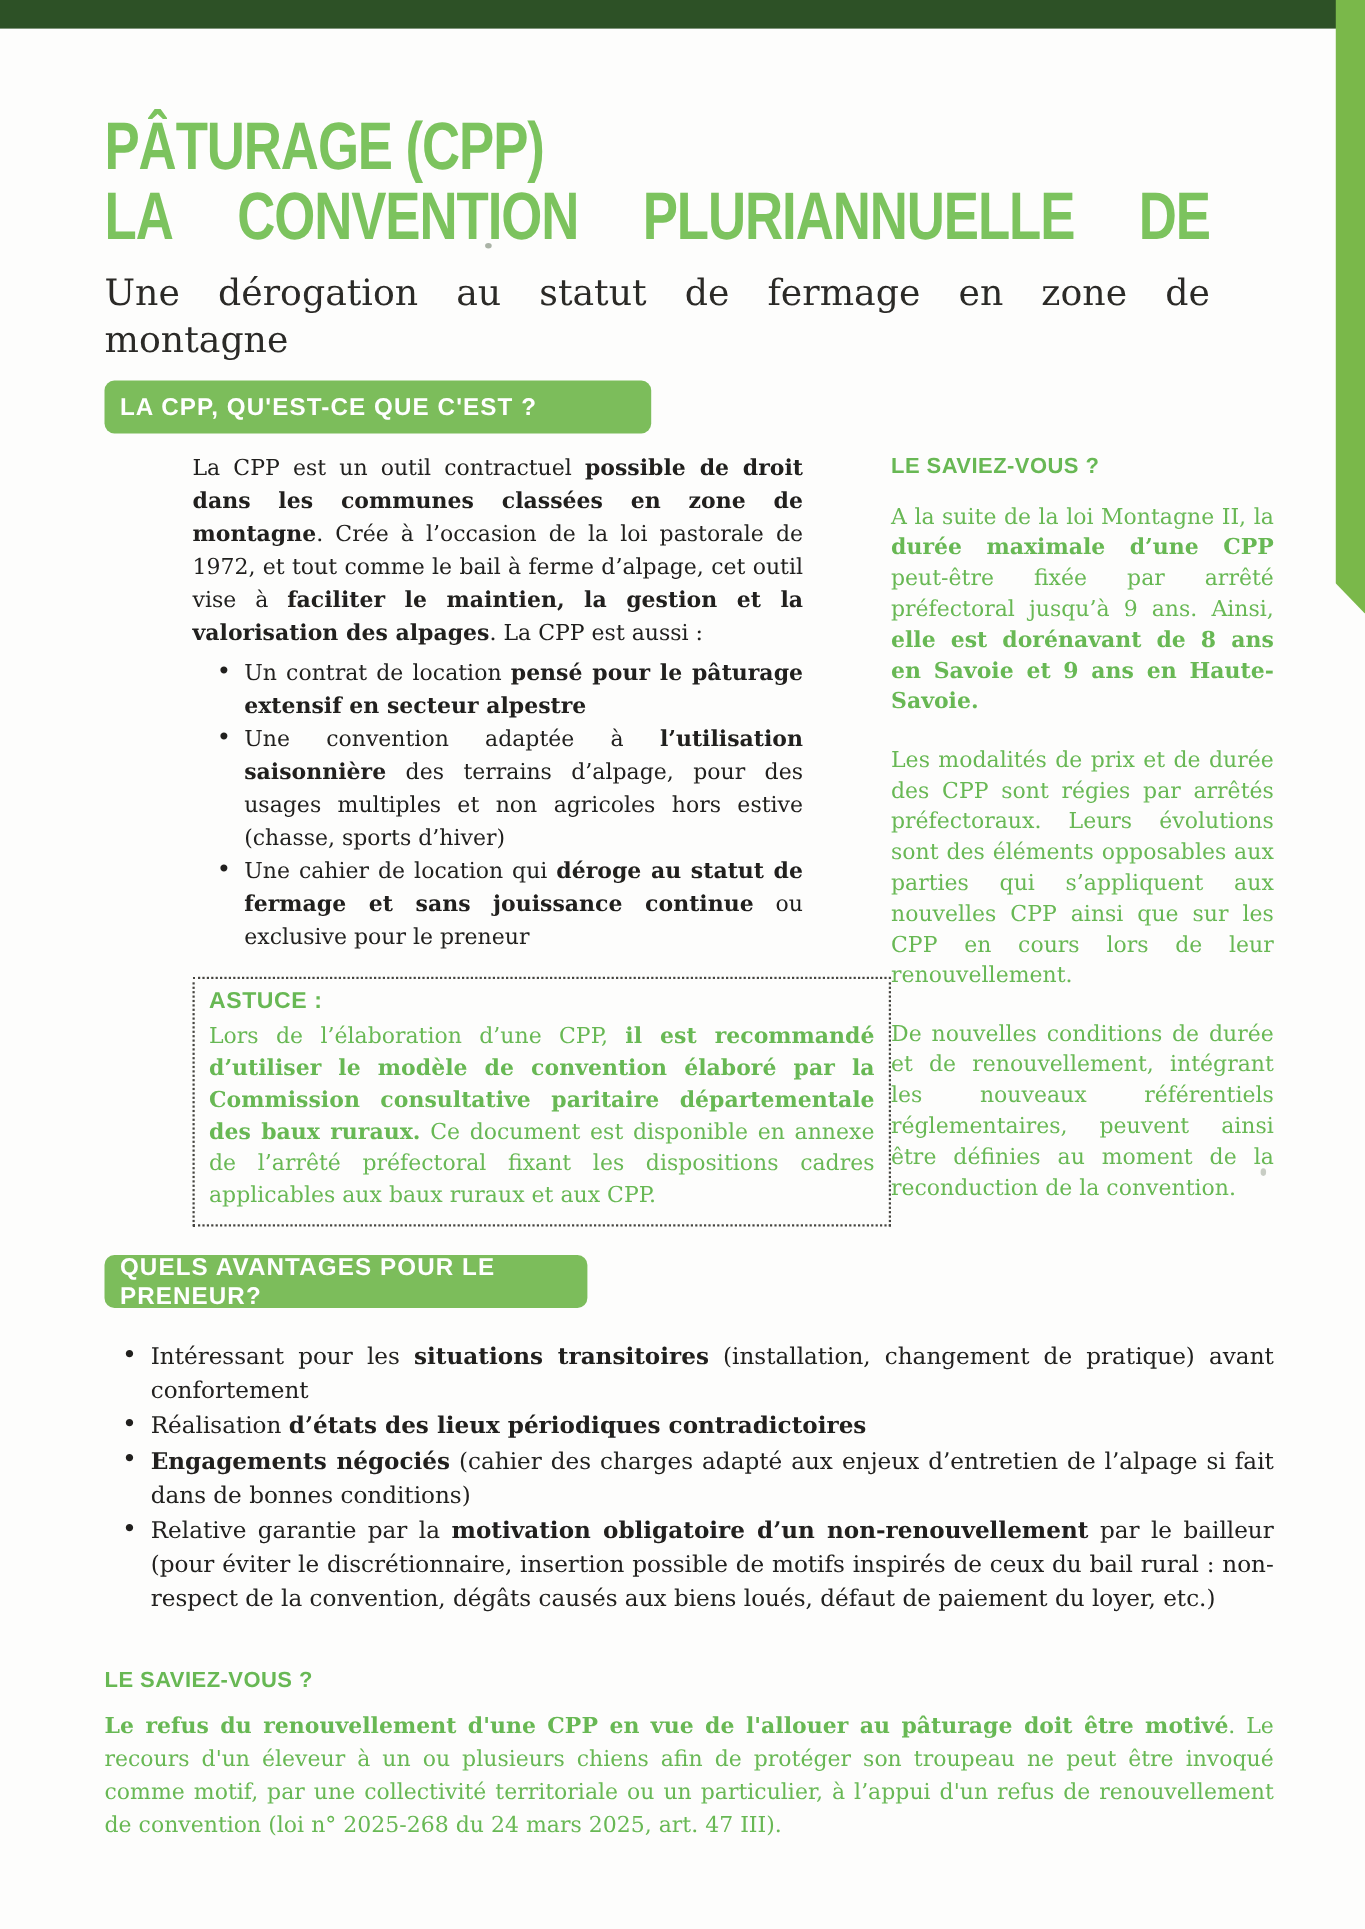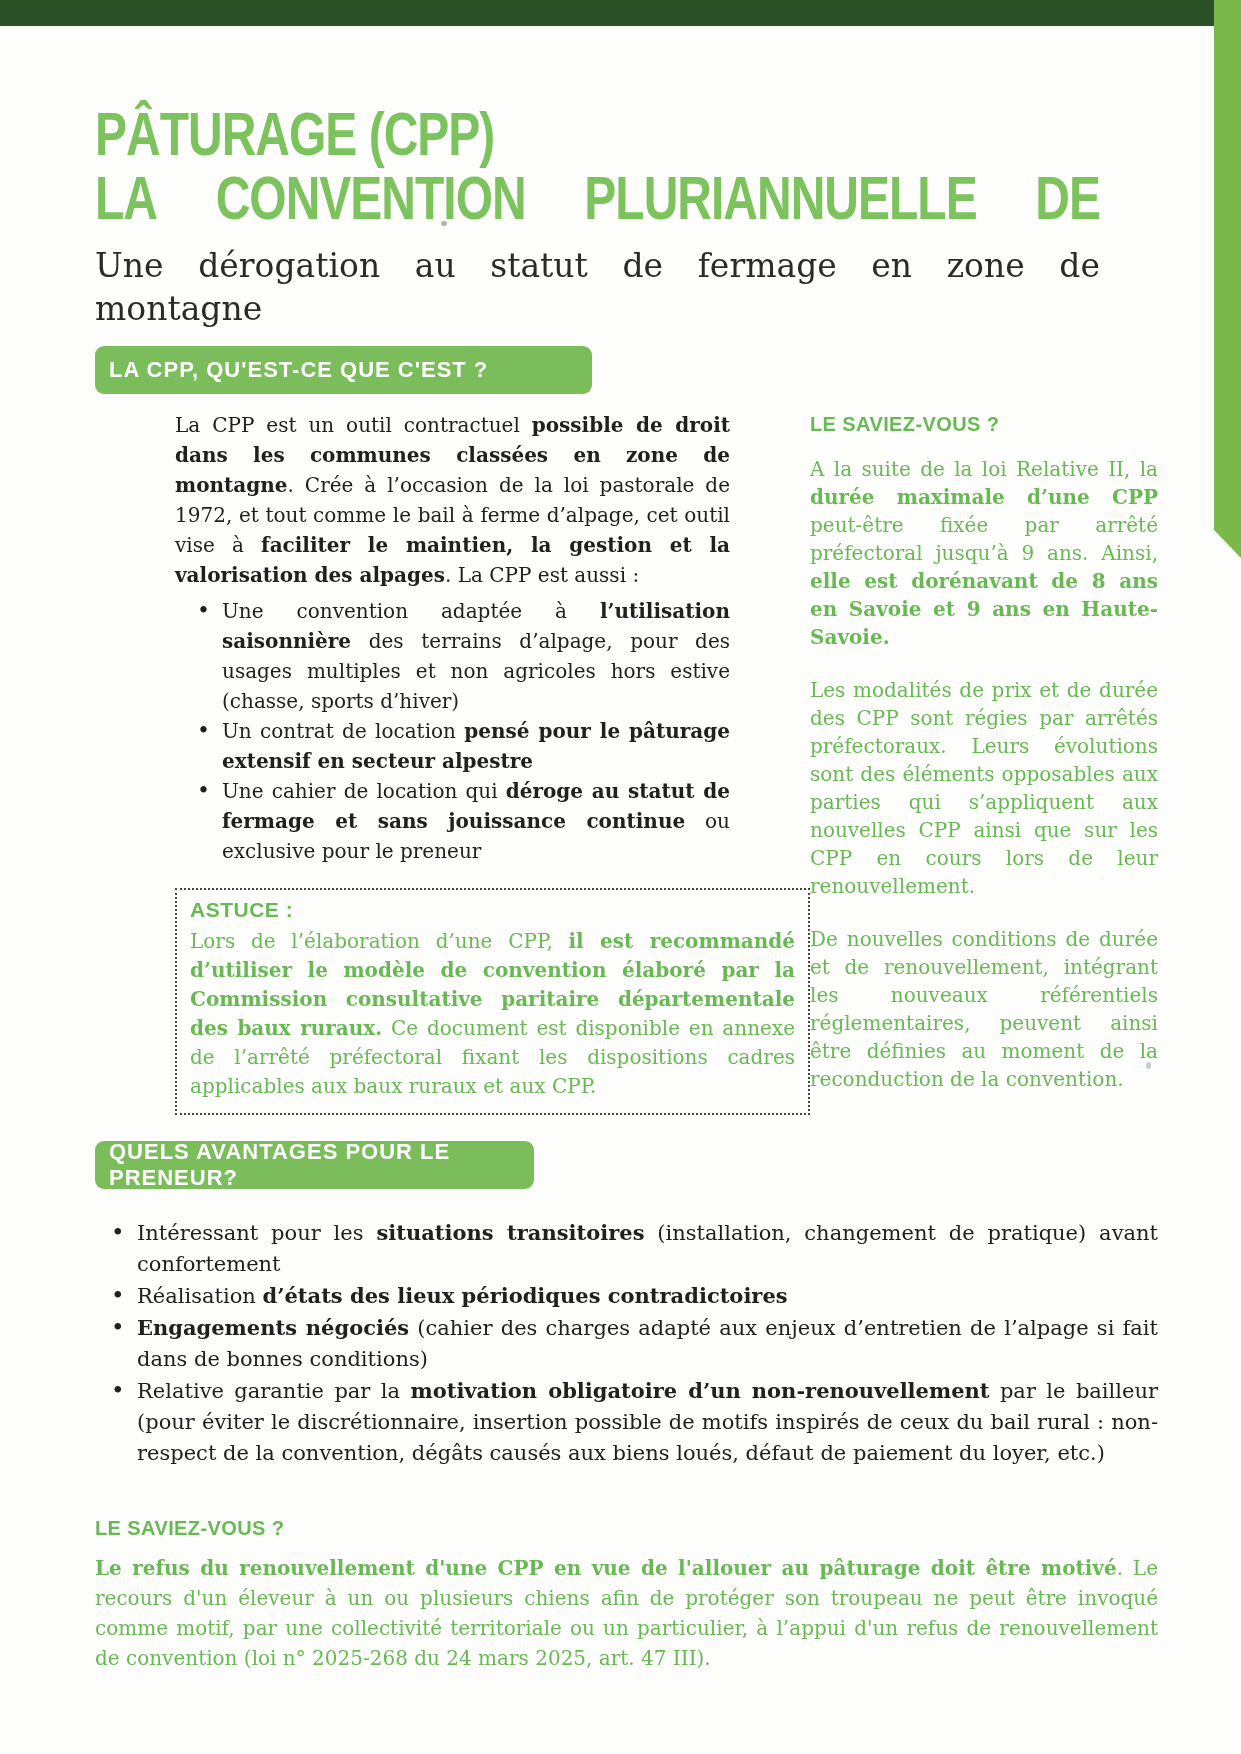--- a/index.html
+++ b/index.html
@@ -112,33 +112,33 @@
     <div>montagne</div>
   </div>
 
   <div class="badge badge-what">LA CPP, QU'EST-CE QUE C'EST ?</div>
 
   <div class="columns">
 
     <div class="col-left">
       <div class="para intro"><span>La CPP est un outil contractuel </span><span class="b">possible de droit dans les communes classées en zone de montagne</span><span>. Crée à l’occasion de la loi pastorale de 1972, et tout comme le bail à ferme d’alpage, cet outil vise à </span><span class="b">faciliter le maintien, la gestion et la valorisation des alpages</span><span>. La CPP est aussi :</span></div>
       <ul class="blist">
+        <li><span>Un contrat de location </span><span class="b">pensé pour le pâturage extensif en secteur alpestre</span></li>
         <li><span>Une convention adaptée à </span><span class="b">l’utilisation saisonnière</span><span> des terrains d’alpage, pour des usages multiples et non agricoles hors estive (chasse, sports d’hiver)</span></li>
-        <li><span>Un contrat de location </span><span class="b">pensé pour le pâturage extensif en secteur alpestre</span></li>
         <li><span>Une cahier de location qui </span><span class="b">déroge au statut de fermage et sans jouissance continue</span><span> ou exclusive pour le preneur</span></li>
       </ul>
       <div class="astuce">
         <div class="astuce-label">ASTUCE :</div>
         <div class="astuce-body"><span>Lors de l’élaboration d’une CPP, </span><span class="b">il est recommandé d’utiliser le modèle de convention élaboré par la Commission consultative paritaire départementale des baux ruraux.</span><span> Ce document est disponible en annexe de l’arrêté préfectoral fixant les dispositions cadres applicables aux baux ruraux et aux CPP.</span></div>
       </div>
     </div>
 
     <div class="col-right">
       <div class="green-heading">LE SAVIEZ-VOUS ?</div>
-      <div class="sidebar-para"><span>A la suite de la loi Relative II, la </span><span class="b">durée maximale d’une CPP</span><span> peut-être fixée par arrêté préfectoral jusqu’à 9 ans. Ainsi, </span><span class="b">elle est dorénavant de 8 ans en Savoie et 9 ans en Haute-Savoie.</span></div>
+      <div class="sidebar-para"><span>A la suite de la loi Montagne II, la </span><span class="b">durée maximale d’une CPP</span><span> peut-être fixée par arrêté préfectoral jusqu’à 9 ans. Ainsi, </span><span class="b">elle est dorénavant de 8 ans en Savoie et 9 ans en Haute-Savoie.</span></div>
       <div class="sidebar-para"><span>Les modalités de prix et de durée des CPP sont régies par arrêtés préfectoraux. Leurs évolutions sont des éléments opposables aux parties qui s’appliquent aux nouvelles CPP ainsi que sur les CPP en cours lors de leur renouvellement.</span></div>
       <div class="sidebar-para"><span>De nouvelles conditions de durée et de renouvellement, intégrant les nouveaux référentiels réglementaires, peuvent ainsi être définies au moment de la reconduction de la convention.</span></div>
     </div>
 
   </div>
 
   <div class="badge badge-adv">QUELS AVANTAGES POUR LE PRENEUR?</div>
 
   <ul class="advlist">
     <li><span>Intéressant pour les </span><span class="b">situations transitoires</span><span> (installation, changement de pratique) avant confortement</span></li>

